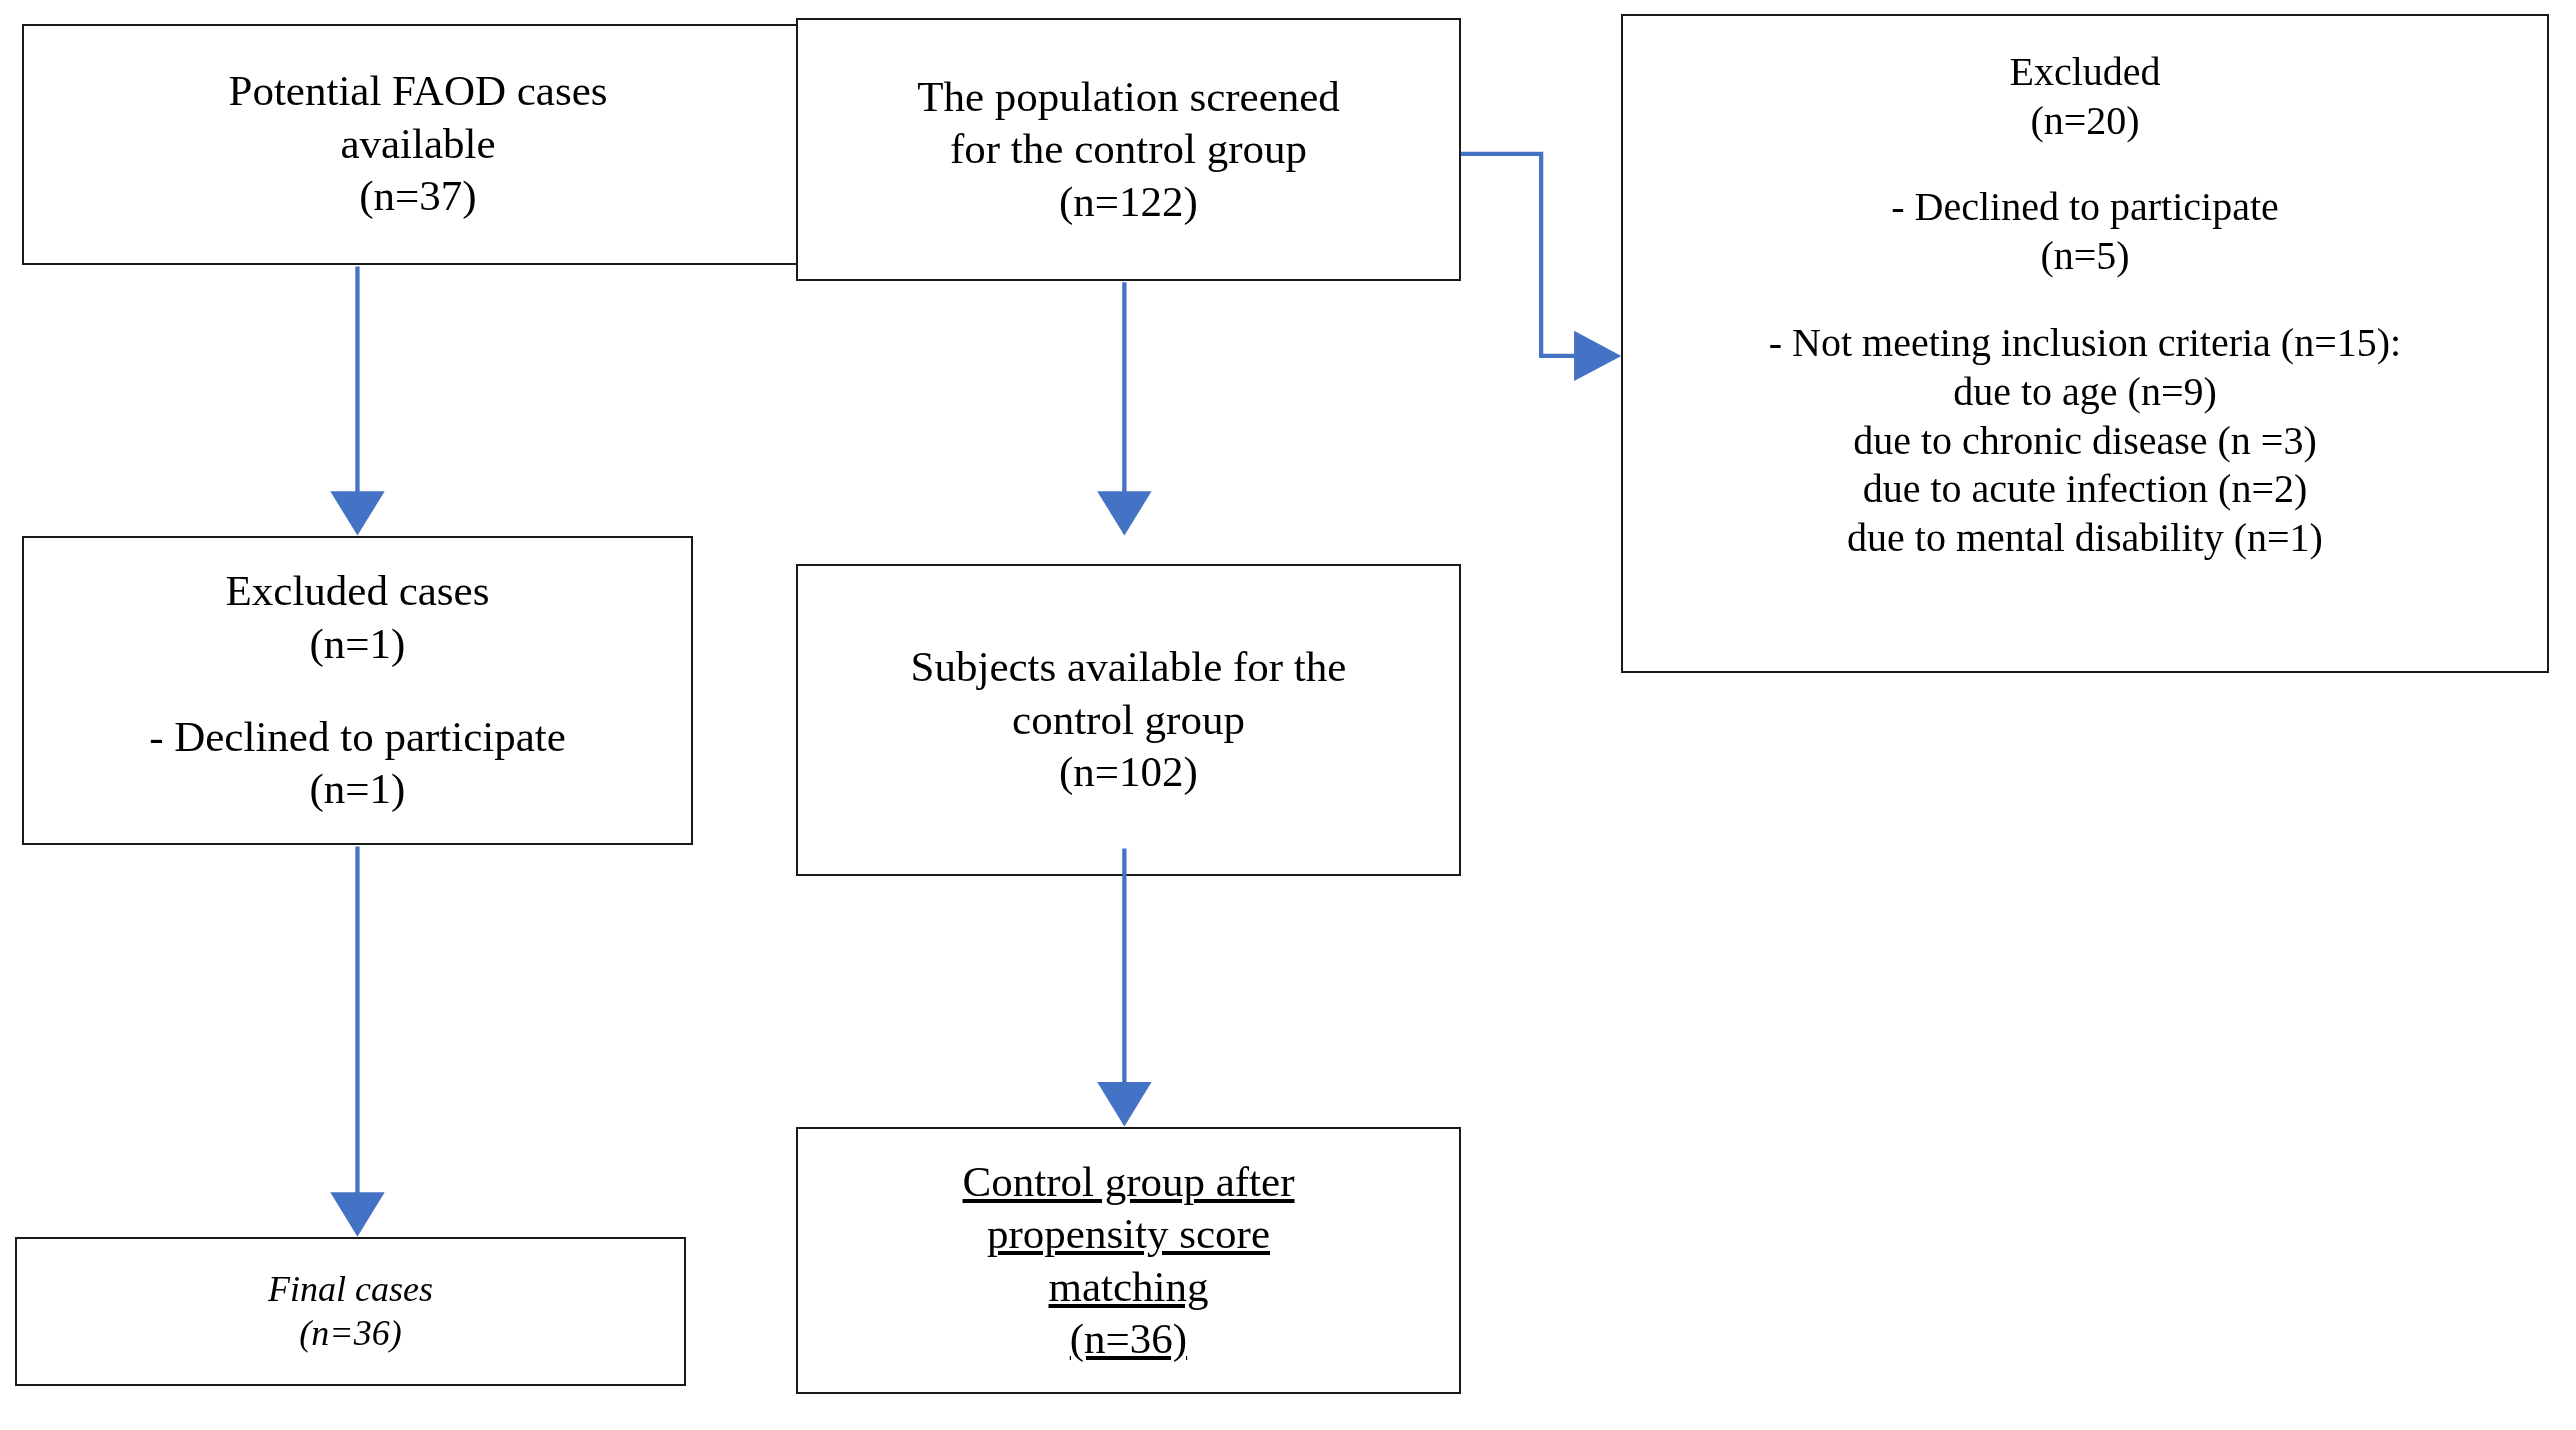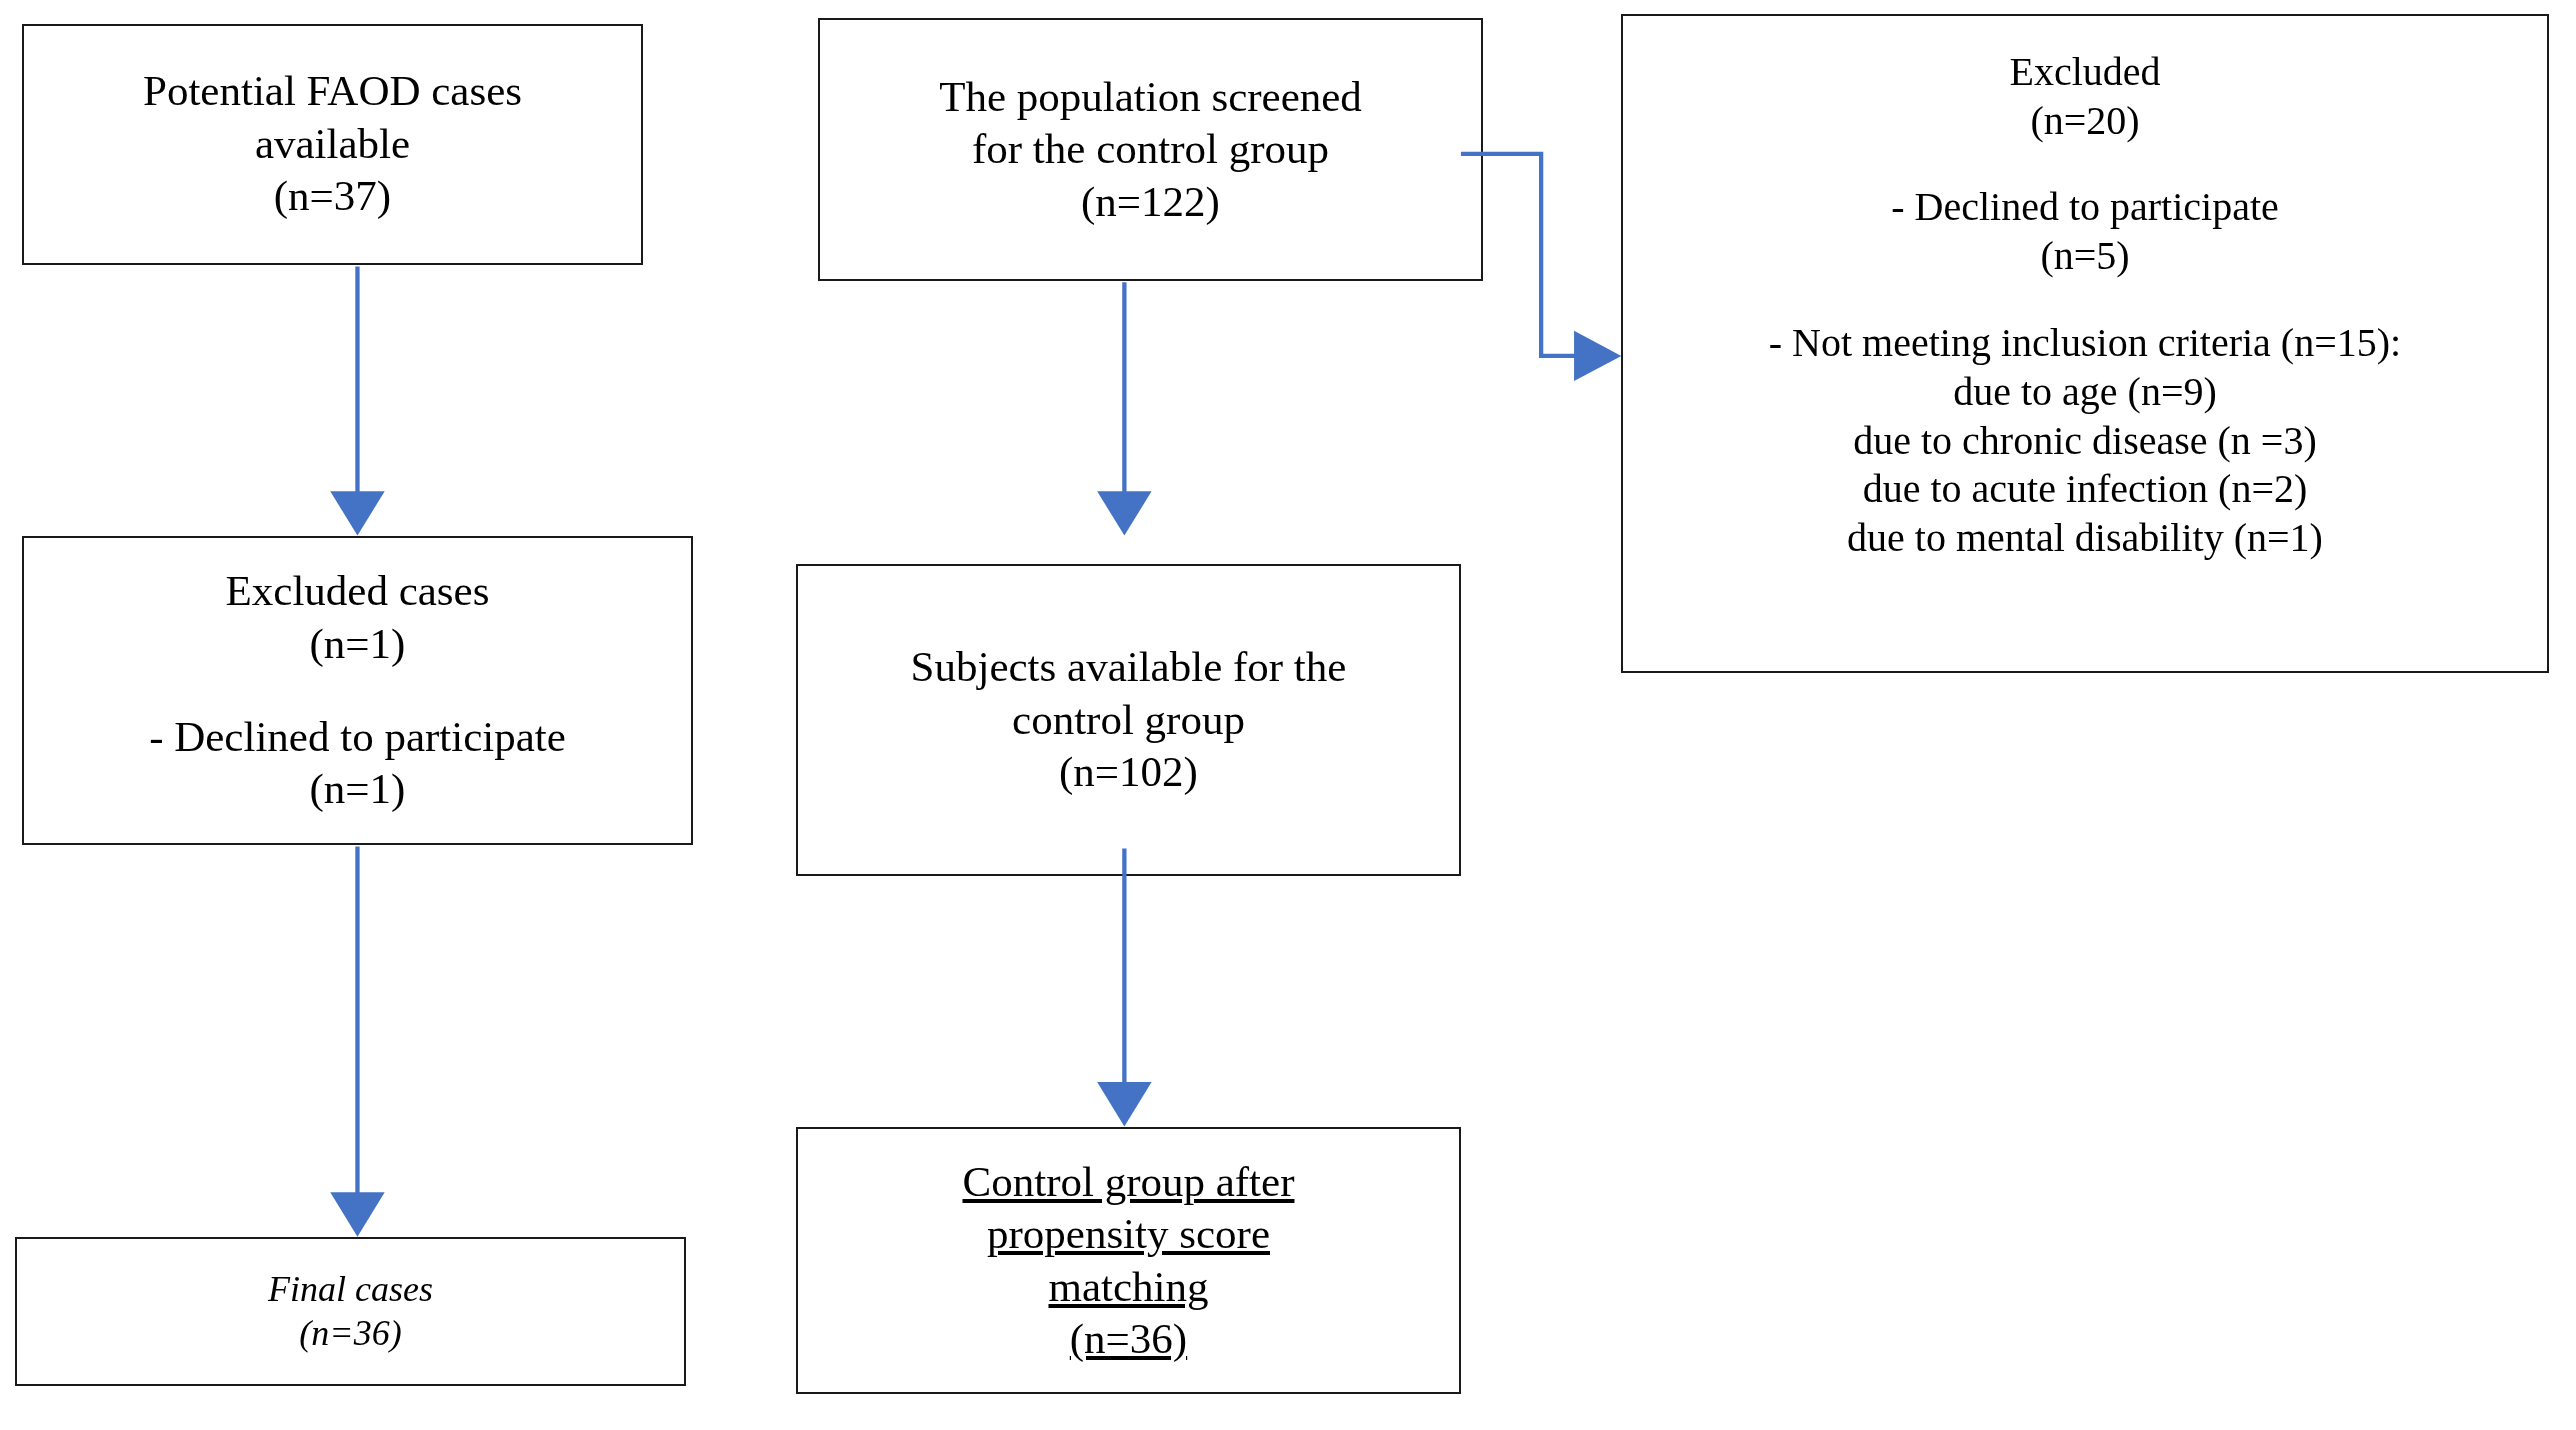--- a/index.html
+++ b/index.html
@@ -31,22 +31,22 @@
   }
   .node .line {
     display: block;
     white-space: nowrap;
   }
   .node .gap {
     display: block;
     height: 0.95em;
   }
   
-  #node-potential-cases { left: 22px;   top: 23.6px;   width: 621px;  height: 241px; font-size: 43px; }
-  #node-population      { left: 796px; top: 18px;   width: 665px;  height: 263px; font-size: 43px; margin-left: 22px; }
+  #node-potential-cases { left: 22px;   top: 23.6px;   width: 792px;  height: 241px; font-size: 43px; }
+  #node-population      { left: 796px; top: 18px;   width: 665px;  height: 263px; font-size: 43px; }
   #node-excluded-detail { left: 1621px; top: 14.3px;   width: 928px; height: 659px; font-size: 40px; text-align: right; }
   #node-excluded-cases  { left: 22px;   top: 536px;  width: 671px;  height: 309px; font-size: 43px; }
   #node-subjects        { left: 796px; top: 564px;  width: 665px;  height: 312px; font-size: 43px; }
   #node-final-cases     { left: 15px;   top: 1237px; width: 671px;  height: 149px; font-size: 36px; font-style: italic; }
   #node-control-matched { left: 796px; top: 1127px; width: 665px;  height: 267px; font-size: 43px; text-decoration: underline; }
 
   #node-excluded-detail { justify-content: flex-start; padding-top: 31.5px; }
 
   
   .conn {

